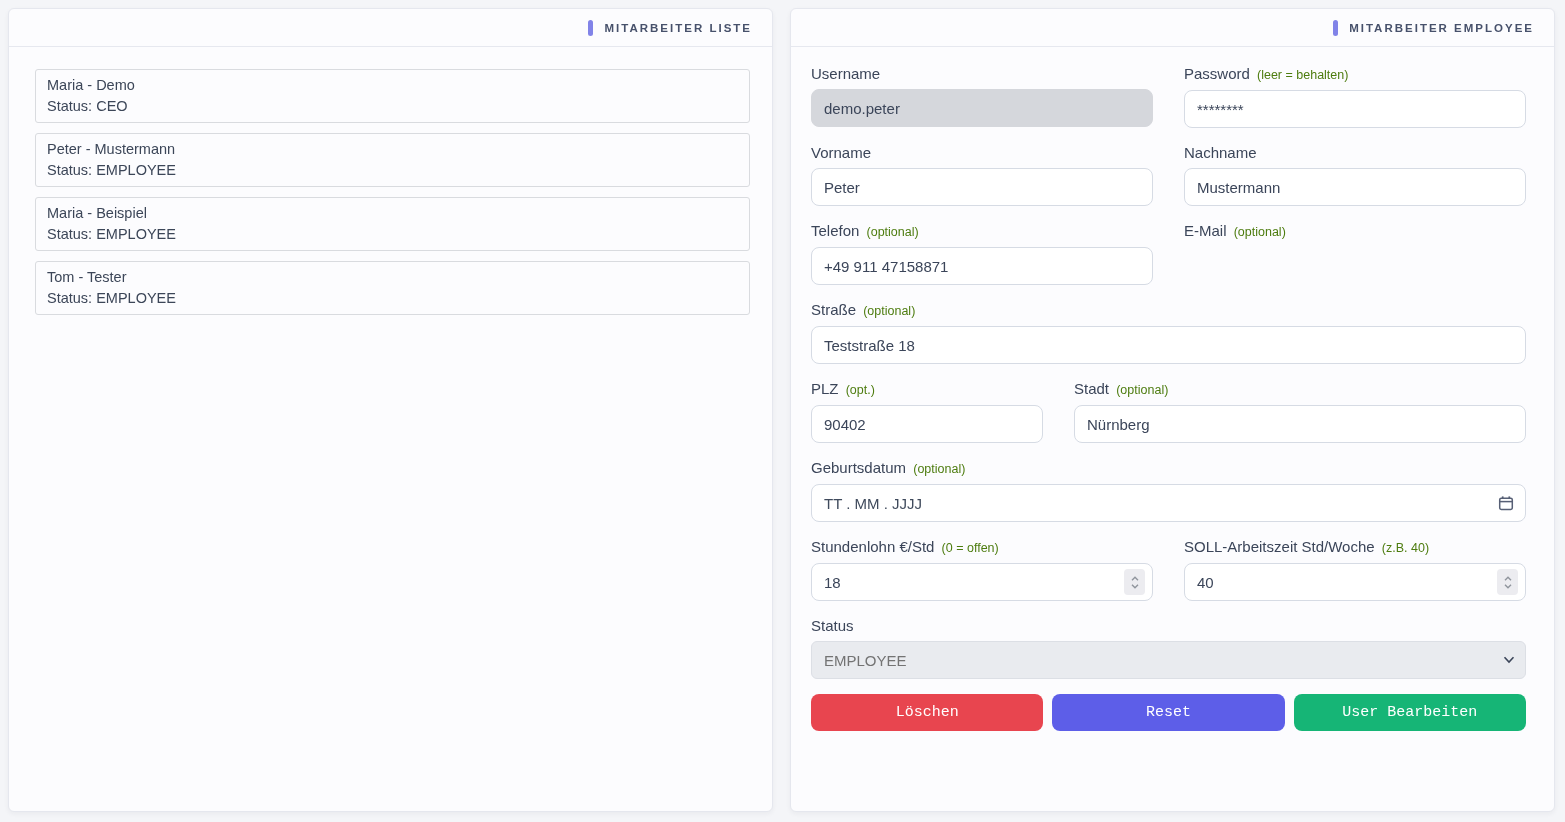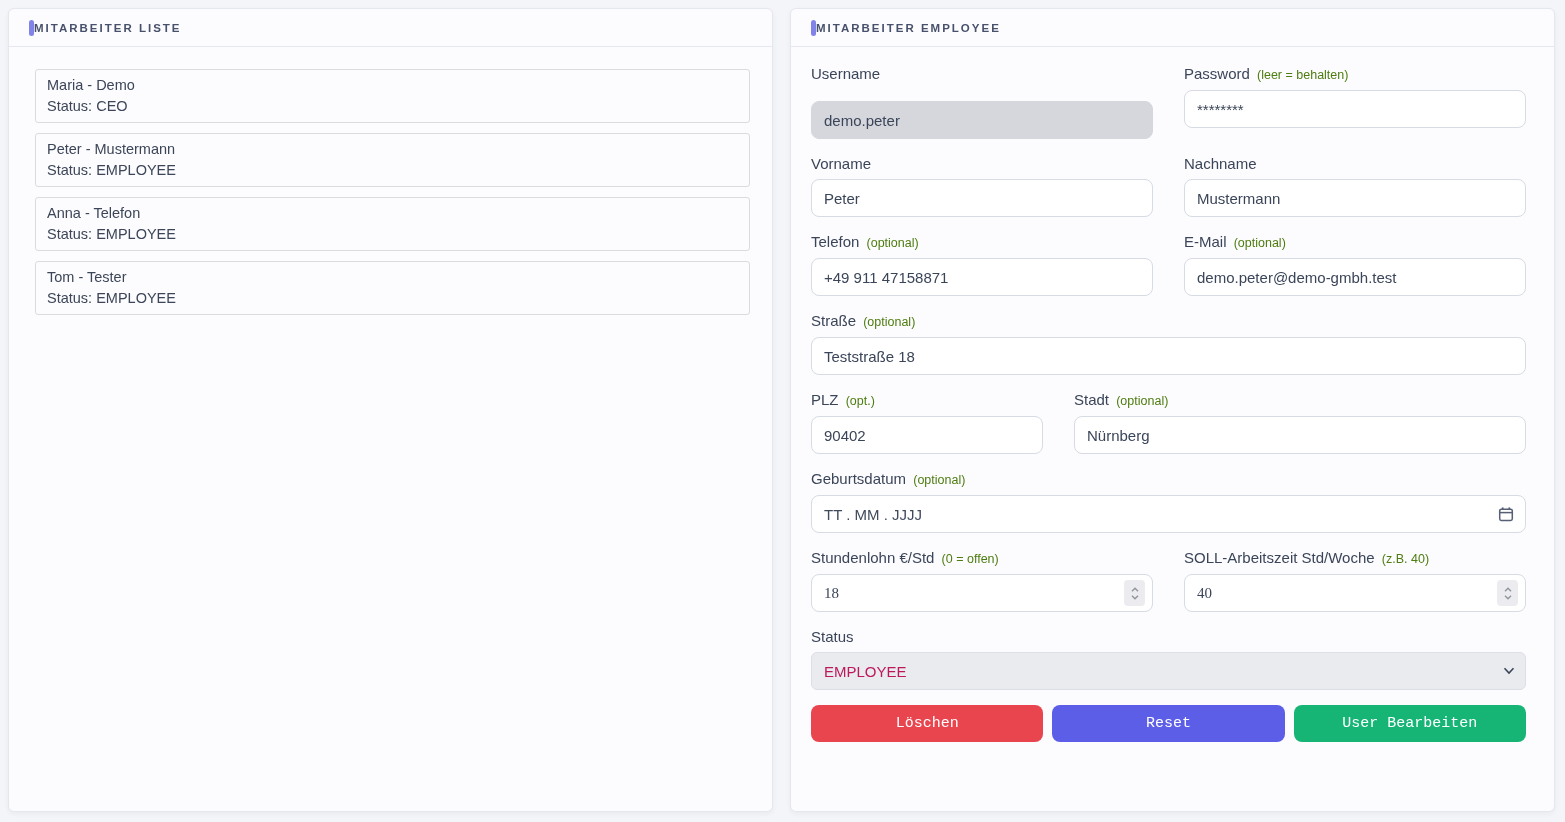--- a/index.html
+++ b/index.html
@@ -15,22 +15,23 @@
   .panel {
     width:765px; height:804px;
     background:#fcfcfe;
     border:1px solid #e5e7ee;
     border-radius:6px;
     box-shadow:0 2px 5px rgba(30,40,60,.05);
   }
   .panel-header {
     height:38px;
     padding:0 20px;
-    display:flex; align-items:center; 
+    display:flex; align-items:center; gap:11px;
     border-bottom:1px solid #e6e8ef;
+    justify-content:flex-end;
   }
   .accent-bar {
     width:5px; height:16px; border-radius:3px;
     background:var(--accent,#8183e8);
   }
   .panel-title {
     font-size:11.5px; font-weight:bold; letter-spacing:2px;
     color:#47516b;
   }
   
@@ -51,41 +52,41 @@
   .frow.single { grid-template-columns:1fr; }
   .frow.plz-row { grid-template-columns:232px 1fr; }
   .flabel { display:block; font-size:15px; color:#3b4559; line-height:20px; margin-bottom:5px; }
   .hint { font-size:12.5px; color:#4d7c0f; margin-left:3px; }
   .tinput {
     width:100%; height:38px;
     border:1px solid #d6dbe4; border-radius:8px;
     padding:0 12px; font-size:15px; color:#3b4559;
     background:#ffffff; font-family:inherit; outline:none;
   }
-  .tinput:disabled { background:#d5d7dc; border-color:#d5d7dc; color:#3b4559;margin-top:12px; }
+  .tinput:disabled { background:#d5d7dc; border-color:#d5d7dc; color:#3b4559; }
   .tinput::placeholder { color:#3f4a5c; opacity:1; }
   .iwrap { position:relative; }
-  .iwrap .tinput.with-spin { padding-right:42px;font-family:Liberation Serif, serif; }
+  .iwrap .tinput.with-spin { padding-right:42px; }
   .spinner {
     position:absolute; right:8px; top:50%; transform:translateY(-50%);
     width:21px; height:26px; background:#ececf0; border-radius:4px;
     display:flex; align-items:center; justify-content:center;
     cursor:pointer;
   }
   .cal-icon {
     position:absolute; right:12px; top:50%; transform:translateY(-50%);
     display:flex; cursor:pointer;
   }
   .sel-wrap { position:relative; }
   .tselect {
     appearance:none; -webkit-appearance:none;
     width:100%; height:38px;
     background:#e9ebef;
     border:1px solid #dcdfe5; border-radius:6px;
-    padding:0 12px; font-size:15px; color:#be185d;
+    padding:0 12px; font-size:15px; color:#737373;
     font-family:inherit; outline:none; cursor:pointer;
   }
   .sel-chevron {
     position:absolute; right:11px; top:50%; transform:translateY(-50%);
     pointer-events:none; display:flex;
   }
   .actions {
     display:grid; grid-template-columns:1fr 1fr 1fr; gap:9px;
     margin-top:8px;
   }
@@ -108,21 +109,21 @@
   <div class="list-body">
       <div class="emp-item">
         <div>Maria - Demo</div>
         <div>Status: CEO</div>
       </div>
       <div class="emp-item">
         <div>Peter - Mustermann</div>
         <div>Status: EMPLOYEE</div>
       </div>
       <div class="emp-item">
-        <div>Anna - Telefon</div>
+        <div>Maria - Beispiel</div>
         <div>Status: EMPLOYEE</div>
       </div>
       <div class="emp-item">
         <div>Tom - Tester</div>
         <div>Status: EMPLOYEE</div>
       </div>
     </div>
 </section>
 
 <section class="panel">
@@ -170,21 +171,20 @@
           <span>Telefon</span>
           <span class="hint">(optional)</span>
         </label>
         <input class="tinput" type="text" value="+49 911 47158871" style="">
       </div>
       <div>
         <label class="flabel">
           <span>E-Mail</span>
           <span class="hint">(optional)</span>
         </label>
-        <input class="tinput" type="text" value="demo.peter@demo-gmbh.test" style="">
       </div>
     </div>
 
     <div class="frow single">
       <div>
         <label class="flabel">
           <span>Straße</span>
           <span class="hint">(optional)</span>
         </label>
         <input class="tinput" type="text" value="Teststraße 18" style="">

